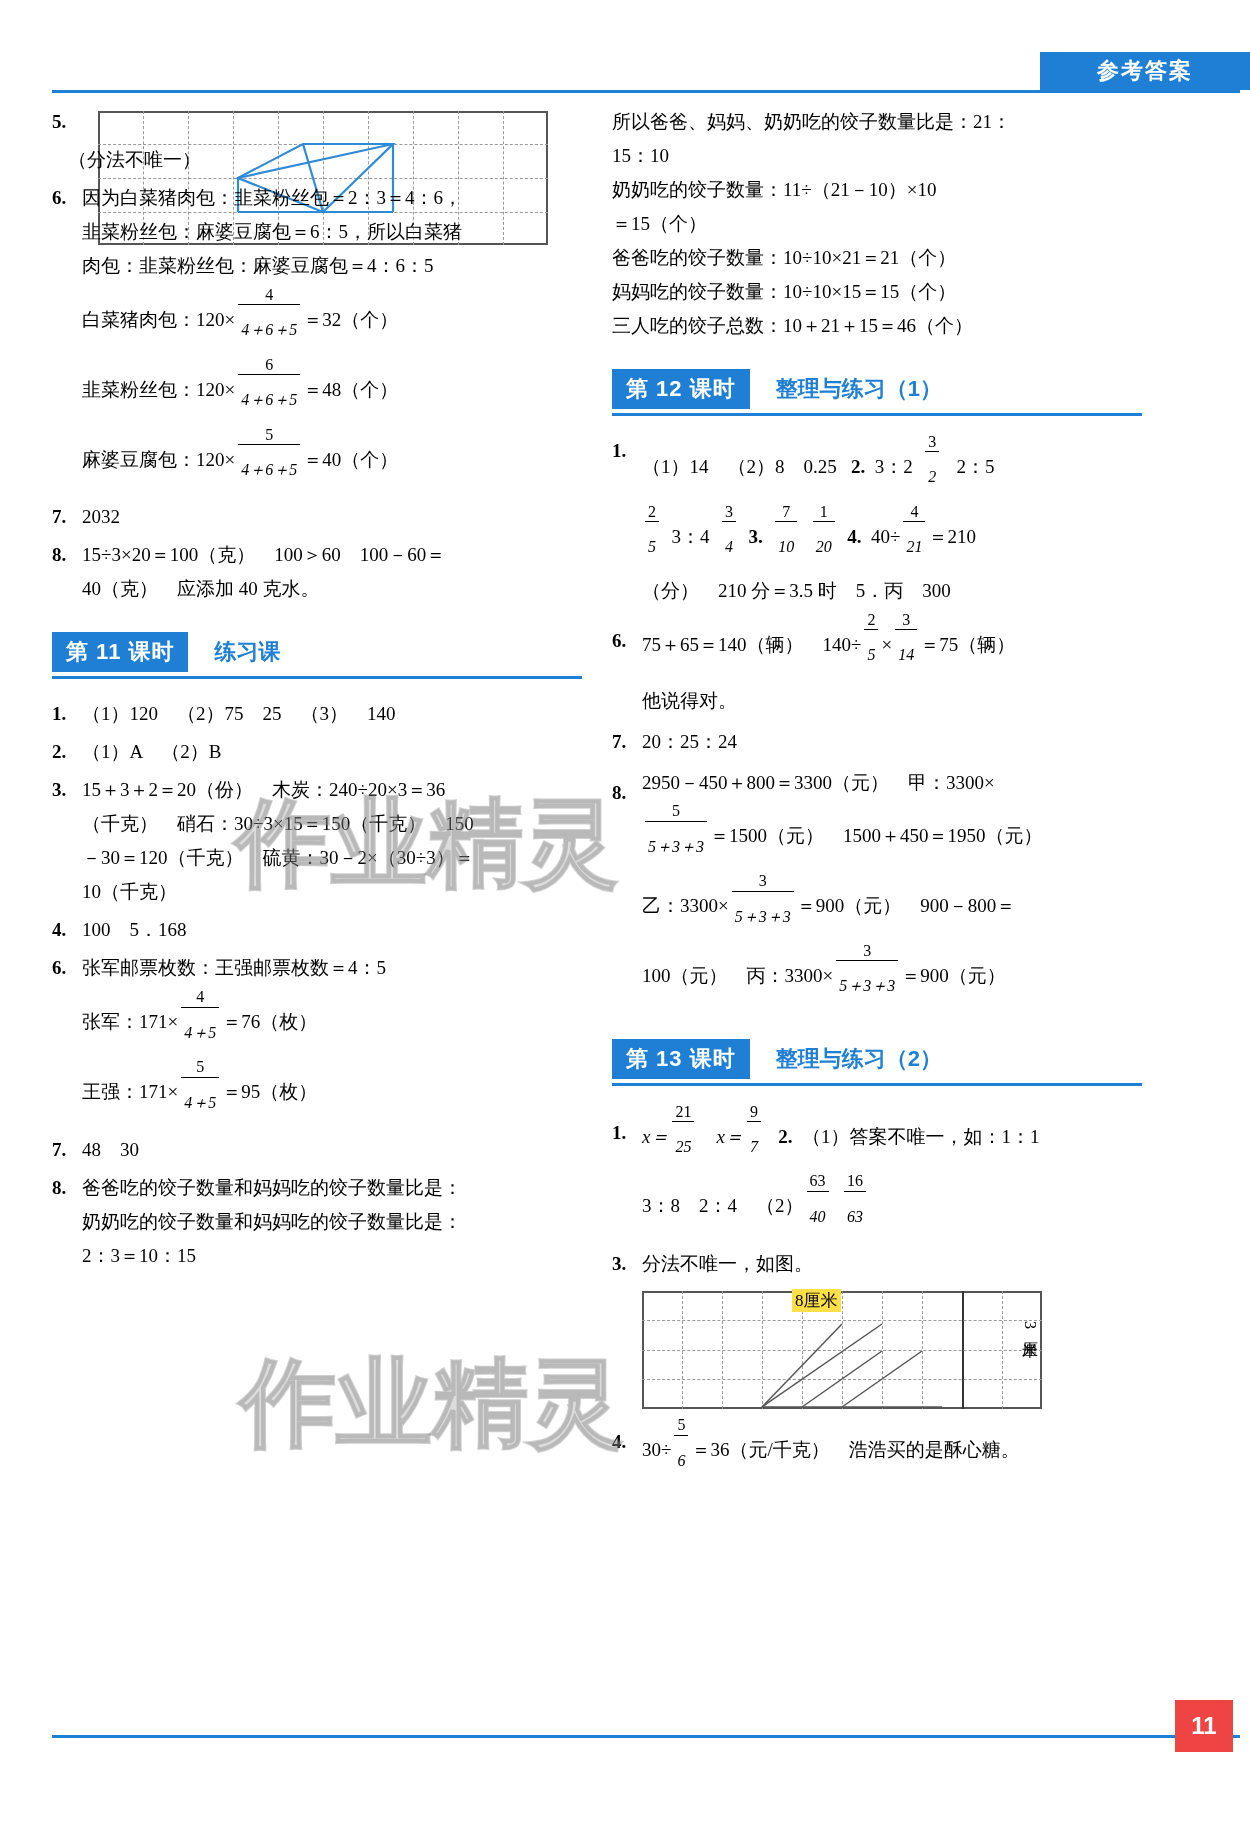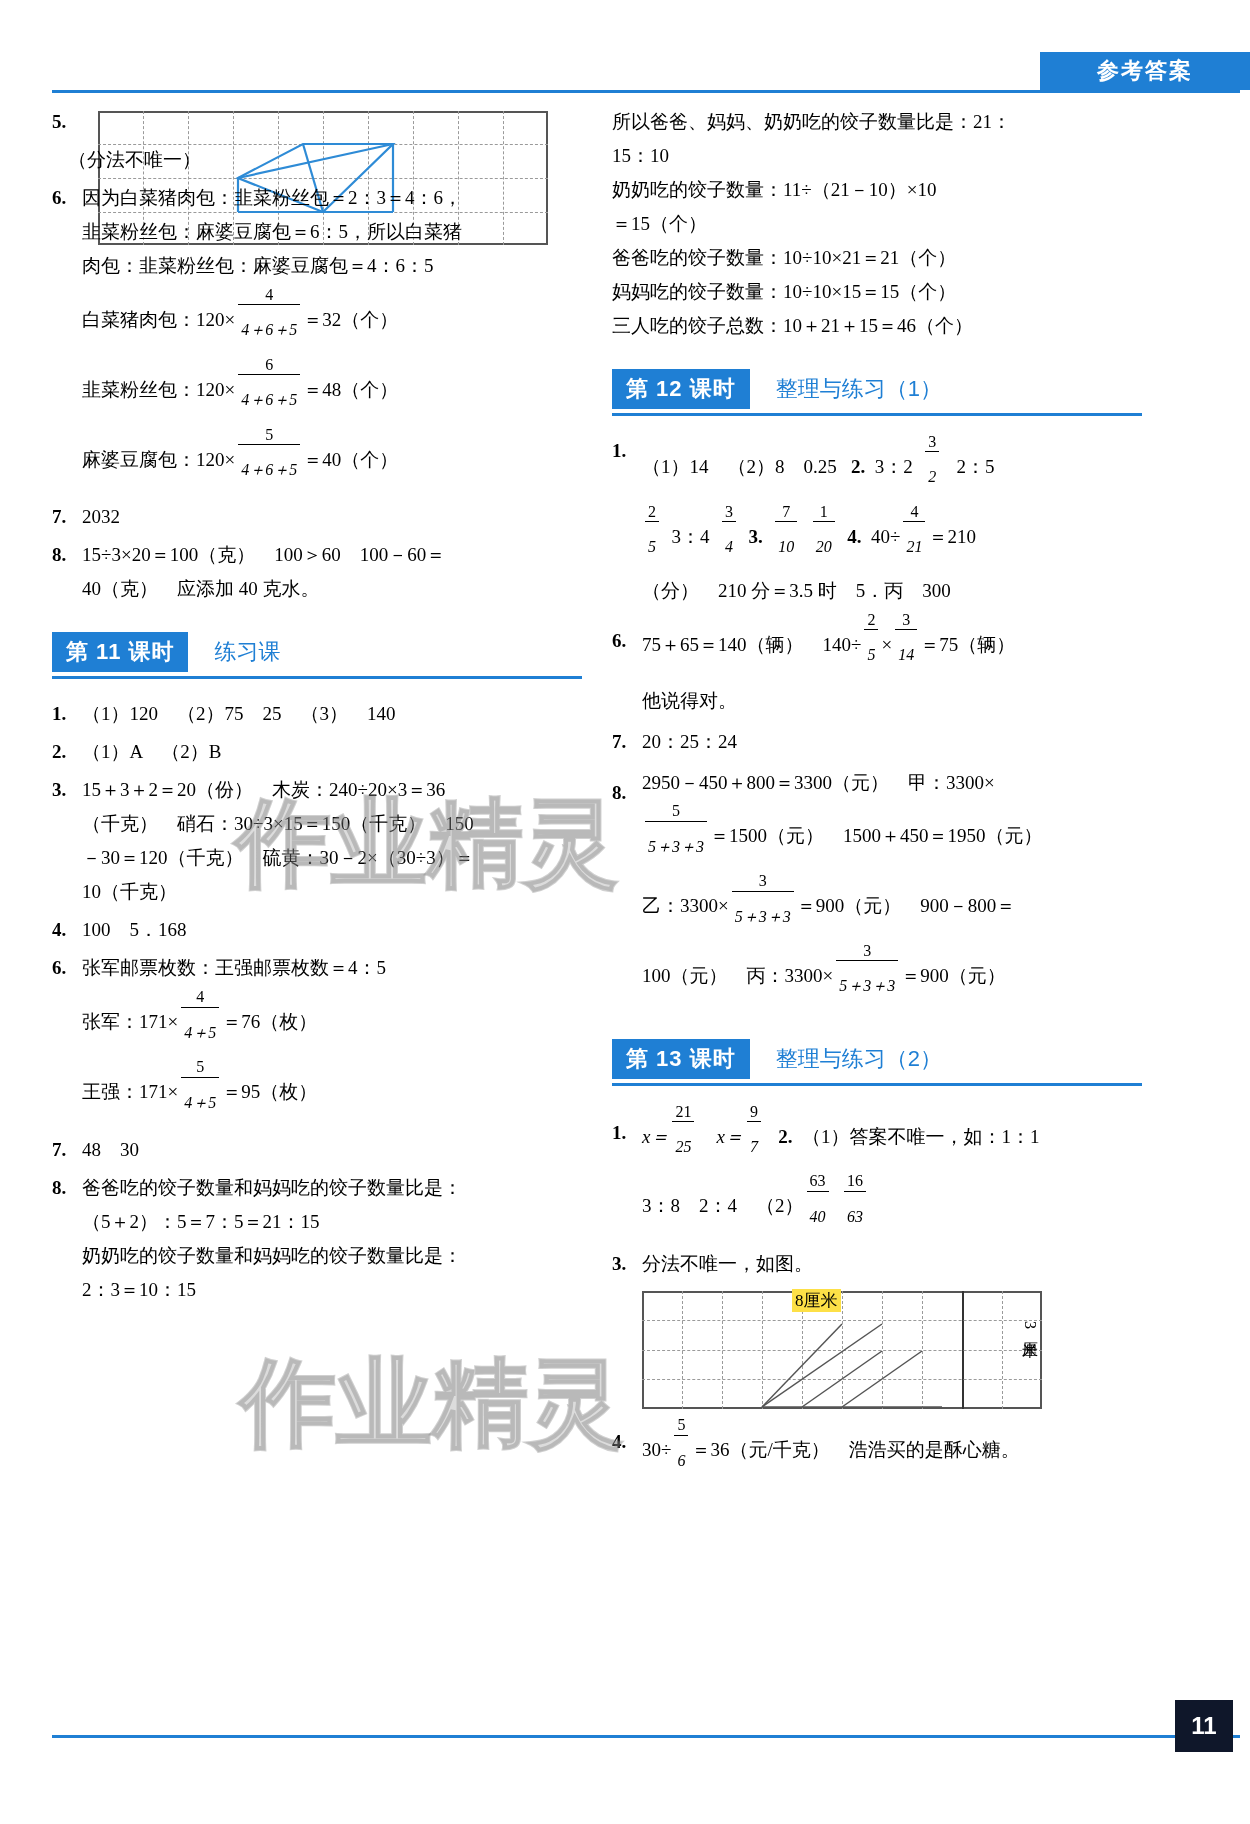--- a/index.html
+++ b/index.html
@@ -22,21 +22,21 @@
     font-family:"Liberation Sans",sans-serif;
   }
   .rule-top{
     position:absolute;left:52px;top:90px;width:1188px;height:3px;background:#1f7fd4;
   }
   .rule-bottom{
     position:absolute;left:52px;top:1735px;width:1188px;height:3px;background:#1f7fd4;
   }
   .page-num{
     position:absolute;left:1175px;top:1700px;width:58px;height:52px;
-    background:#0f172a;color:#fff;
+    background:#ef4444;color:#fff;
     display:flex;align-items:center;justify-content:center;
     font-size:24px;font-weight:bold;
     font-family:"Liberation Sans",sans-serif;
   }
 
   
   .col{position:absolute;top:105px;width:530px;}
   .col-left{left:52px;}
   .col-right{left:612px;}
 
@@ -52,21 +52,21 @@
   .section-title{
     margin:26px 0 18px 0;
     display:flex;align-items:center;
   }
   .st-box{
     background:#1f7fd4;color:#fff;font-weight:bold;font-size:22px;
     padding:5px 14px;letter-spacing:1px;
     font-family:"Liberation Sans",sans-serif;
   }
   .st-text{
-    color:#1f7fd4;font-weight:normal;font-size:22px;margin-left:26px;
+    color:#1f7fd4;font-weight:bold;font-size:22px;margin-left:26px;
     font-family:"Liberation Sans",sans-serif;
   }
   .st-underline{
     height:3px;background:#1f7fd4;margin-top:6px;
   }
 
   
   .frac{display:inline-block;vertical-align:middle;text-align:center;font-size:16px;line-height:1.15;margin:0 3px;position:relative;top:-1px;}
   .frac .n{display:block;padding:0 3px;}
   .frac .d{display:block;border-top:1.3px solid #000;padding:16px 3px;font-style:italic;}
@@ -217,21 +217,20 @@
     </div>
 
     <div class="item itemrow">
       <span class="num">7.</span>
       <span class="body">48　30</span>
     </div>
     <div class="item itemrow">
       <span class="num">8.</span>
       <span class="body">
         <span class="ln">爸爸吃的饺子数量和妈妈吃的饺子数量比是：</span>
-        <span class="ln">（5＋2）：5＝7：5＝21：15</span>
         <span class="ln">奶奶吃的饺子数量和妈妈吃的饺子数量比是：</span>
         <span class="ln">2：3＝10：15</span>
       </span>
     </div>
   </div>
 
   <div class="col col-right">
 
     <div class="item">
       <span class="ln">所以爸爸、妈妈、奶奶吃的饺子数量比是：21：</span>

